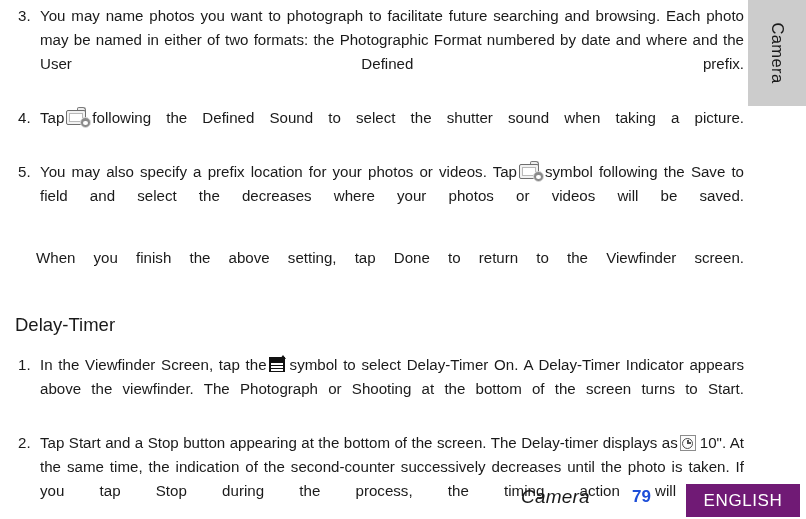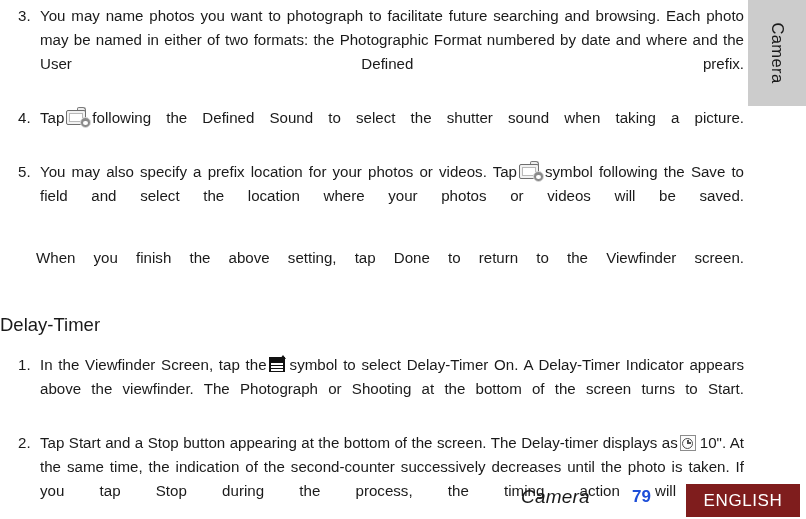--- a/index.html
+++ b/index.html
@@ -86,21 +86,21 @@
   }
 
   .gap-sm { height: 6px; }
   .gap-md { height: 14px; }
 
   
   .heading {
     font-size: 18.5px;
     line-height: 26px;
     color: #1a1a1a;
-    padding-left: 0px;
+    padding-left: 15px;
     font-weight: 400;
   }
 
   
   .icon-inline {
     display: inline-block;
     vertical-align: -5px;
     position: relative;
   }
 
@@ -255,21 +255,21 @@
     font-size: 17px;
     font-weight: bold;
     color: #1d4ed8;
   }
   #lang-box {
     position: absolute;
     left: 686px;
     top: 4px;
     width: 114px;
     height: 33px;
-    background: #7f1d1d;
+    background: #701a75;
   }
   #lang-box span {
     position: absolute;
     left: 50%;
     top: 50%;
     transform: translate(-50%, -50%);
     color: #ffffff;
     font-size: 17px;
     letter-spacing: 0.6px;
     white-space: nowrap;
@@ -293,21 +293,21 @@
 
   <div class="para li">
     <span class="num">4.</span>
     <span class="body"><span>Tap</span><span class="icon-inline ico-album"><span class="tab"></span><span class="frame"></span><span class="inner"></span><span class="badge"></span></span><span>following the Defined Sound to select the shutter sound when taking a picture.</span></span>
   </div>
 
   <div class="gap-sm"></div>
 
   <div class="para li">
     <span class="num">5.</span>
-    <span class="body"><span>You may also specify a prefix location for your photos or videos. Tap</span><span class="icon-inline ico-album"><span class="tab"></span><span class="frame"></span><span class="inner"></span><span class="badge"></span></span><span>symbol following the Save to field and select the location where your photos or videos will be saved.</span></span>
+    <span class="body"><span>You may also specify a prefix location for your photos or videos. Tap</span><span class="icon-inline ico-album"><span class="tab"></span><span class="frame"></span><span class="inner"></span><span class="badge"></span></span><span>symbol following the Save to field and select the decreases where your photos or videos will be saved.</span></span>
   </div>
 
   <div class="gap-md"></div>
 
   <div class="para plain">When you finish the above setting, tap Done to return to the Viewfinder screen.</div>
 
   <div style="height:18px"></div>
 
   <div class="heading">Delay-Timer</div>
 

